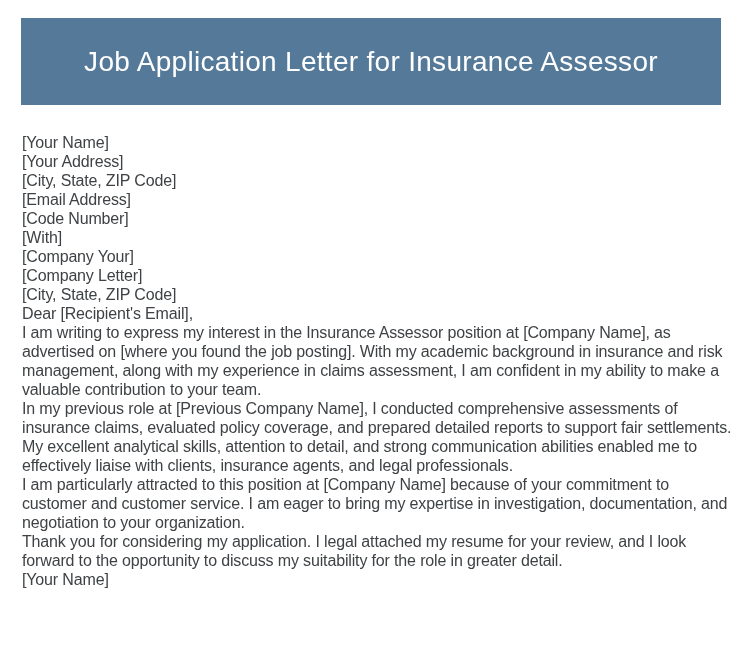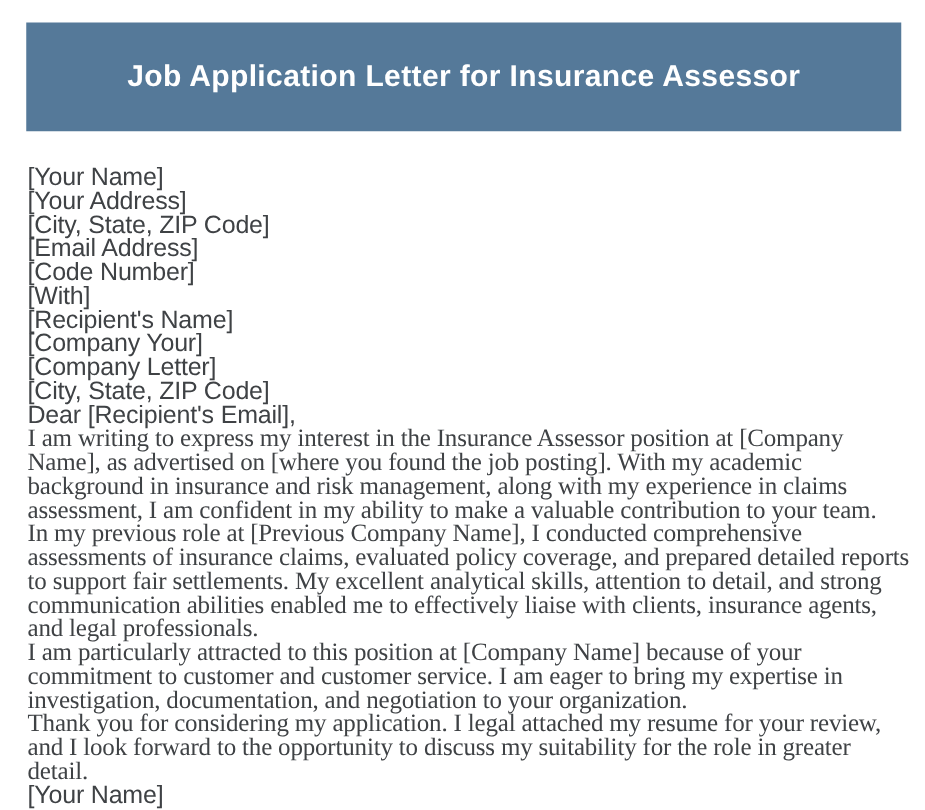--- a/index.html
+++ b/index.html
@@ -21,59 +21,57 @@
     width: 700px;
     height: 87px;
     background: var(--banner, #557999);
     display: flex;
     align-items: center;
     justify-content: center;
   }
   .banner h1 {
     margin: 16px;
     color: var(--banner-text, #ffffff);
-    font-size: 24px;
-    font-weight: 700;
+    font-size: 28px;
+    font-weight: 400;
     letter-spacing: 0.3px;
     white-space: nowrap;
   }
   .letter-body {
     position: absolute;
     left: 22px;
     top: 133px;
     width: 710px;
     color: var(--body-text, #3f4245);
-    font-size: 20px;
+    font-size: 16px;
     line-height: 19px;
     letter-spacing: -0.15px;
   }
   .line {
     white-space: nowrap;
   }
   .para {
     margin: 0;
-    font-family: Liberation Serif, serif;
   }
 </style>
 </head>
 <body>
 
 <header class="banner">
   <h1>Job Application Letter for Insurance Assessor</h1>
 </header>
 
 <main class="letter-body">
   <div class="line">[Your Name]</div>
   <div class="line">[Your Address]</div>
   <div class="line">[City, State, ZIP Code]</div>
   <div class="line">[Email Address]</div>
   <div class="line">[Code Number]</div>
   <div class="line">[With]</div>
 
-  <div class="line">[Recipient's Name]</div>
   <div class="line">[Company Your]</div>
   <div class="line">[Company Letter]</div>
   <div class="line">[City, State, ZIP Code]</div>
 
   <div class="line">Dear [Recipient's Email],</div>
 
   <p class="para">I am writing to express my interest in the Insurance Assessor position at [Company Name], as advertised on [where you found the job posting]. With my academic background in insurance and risk management, along with my experience in claims assessment, I am confident in my ability to make a valuable contribution to your team.</p>
   <p class="para">In my previous role at [Previous Company Name], I conducted comprehensive assessments of insurance claims, evaluated policy coverage, and prepared detailed reports to support fair settlements. My excellent analytical skills, attention to detail, and strong communication abilities enabled me to effectively liaise with clients, insurance agents, and legal professionals.</p>
   <p class="para">I am particularly attracted to this position at [Company Name] because of your commitment to customer and customer service. I am eager to bring my expertise in investigation, documentation, and negotiation to your organization.</p>
   <p class="para">Thank you for considering my application. I legal attached my resume for your review, and I look forward to the opportunity to discuss my suitability for the role in greater detail.</p>

